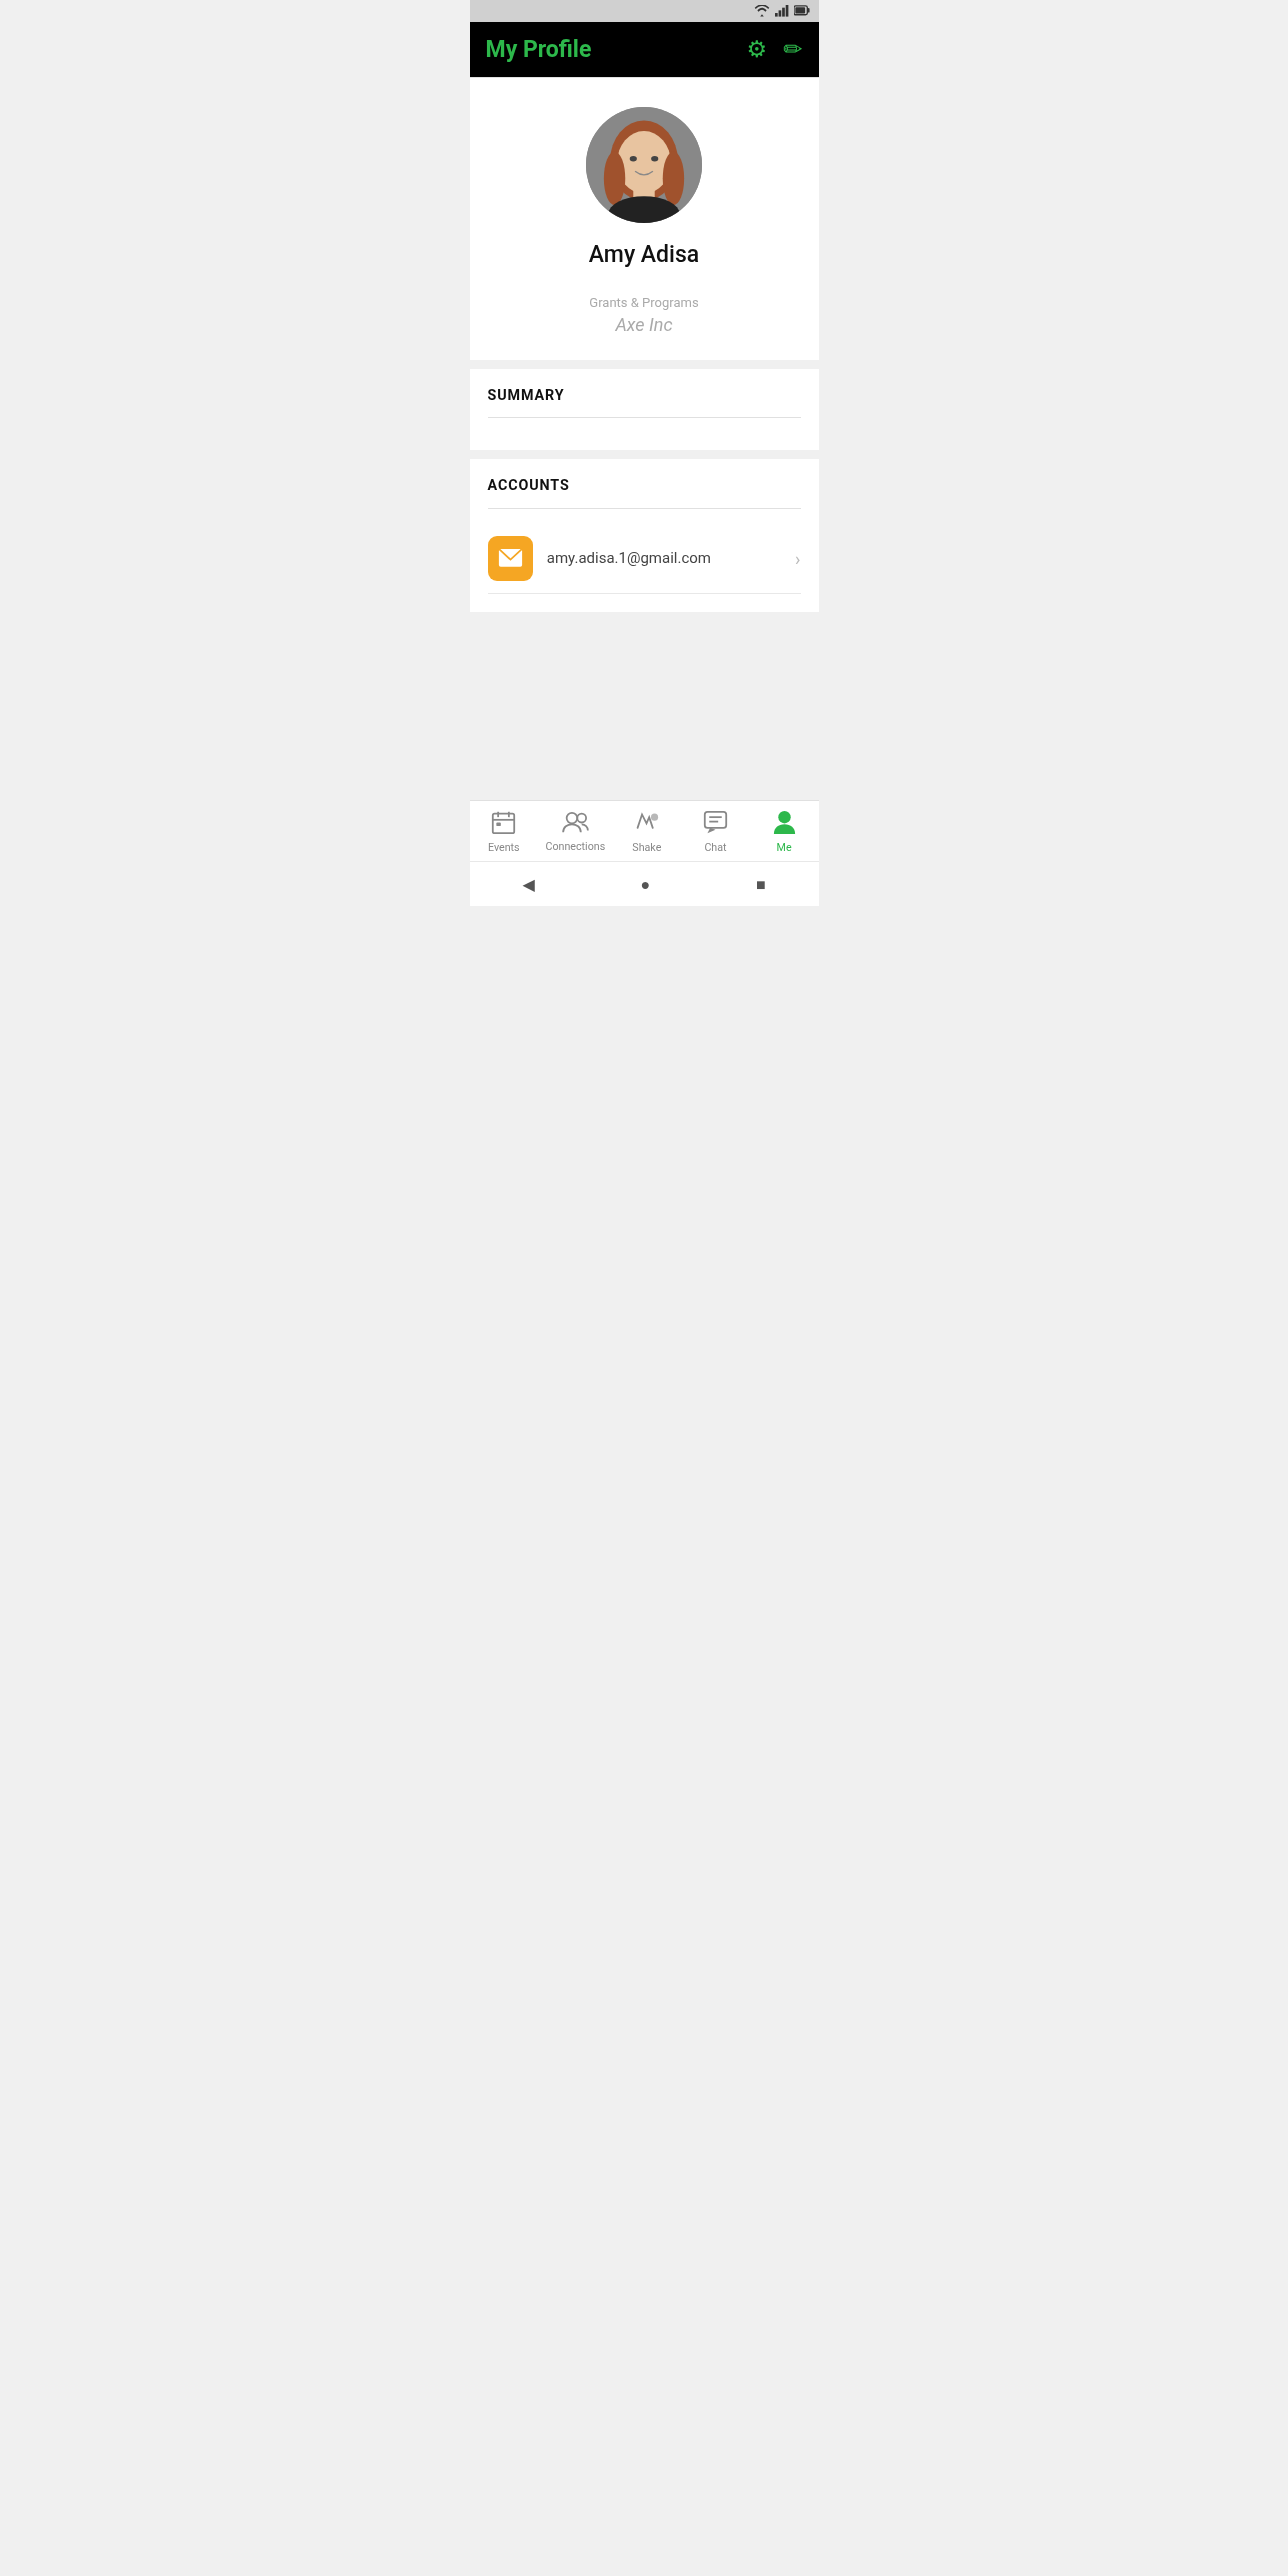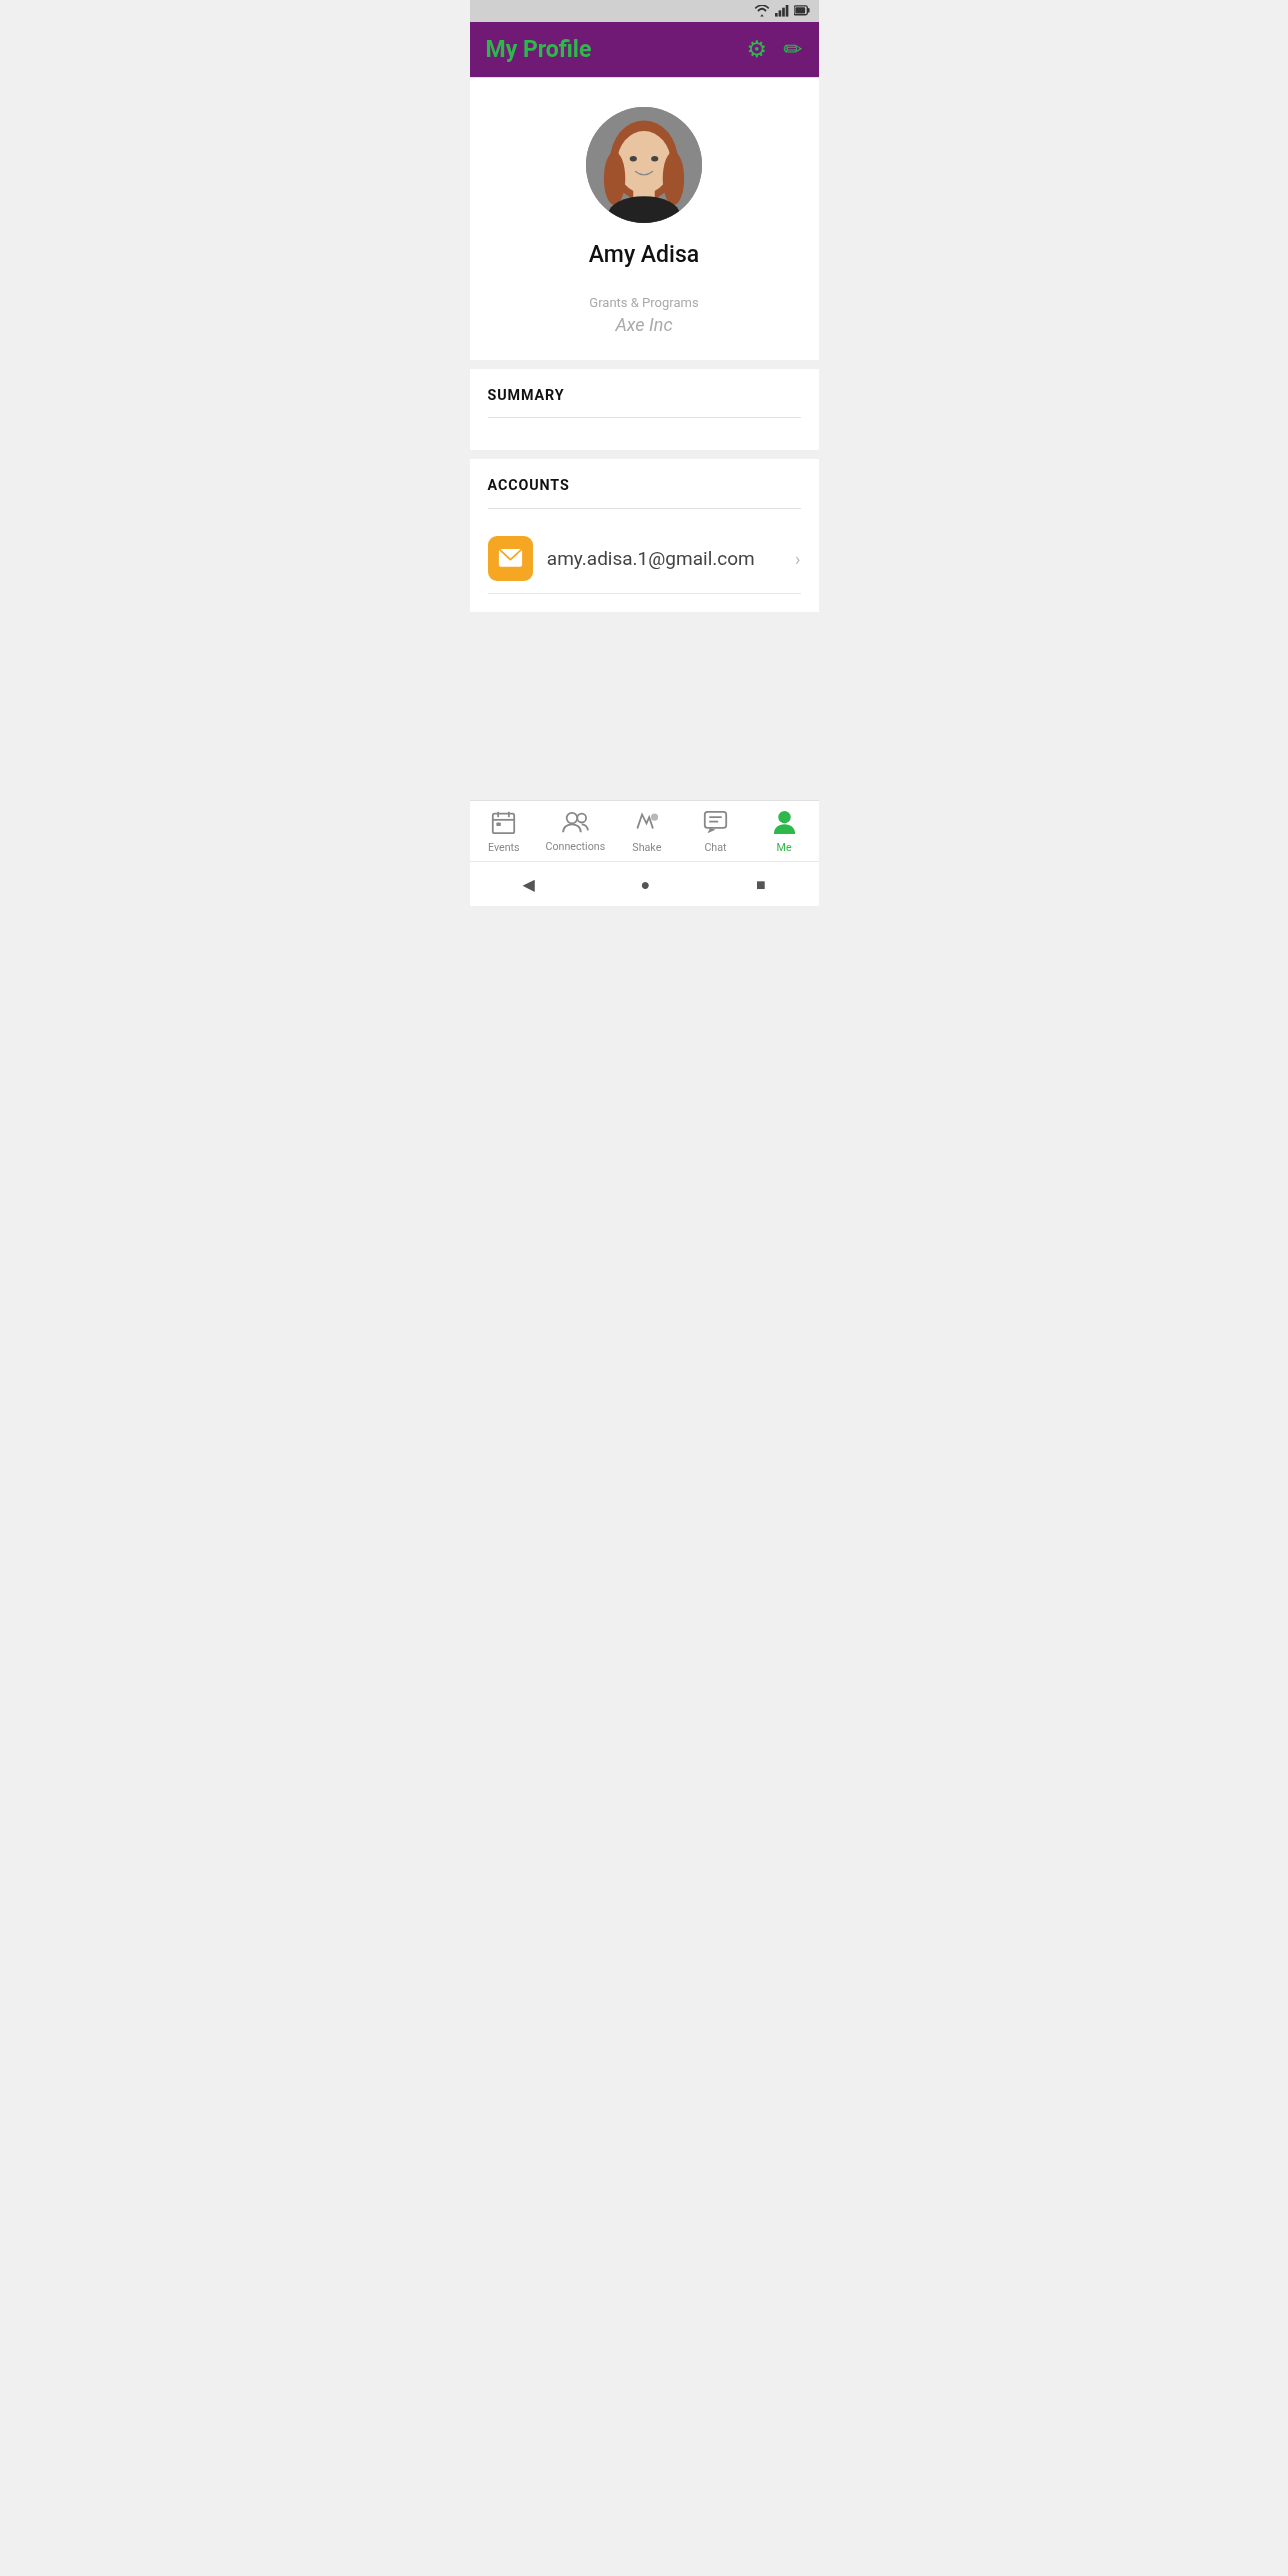--- a/index.html
+++ b/index.html
@@ -23,21 +23,21 @@
       height: 21.5px;
       display: flex;
       align-items: center;
       justify-content: flex-end;
       padding-right: 9px;
       gap: 4.5px;
     }
 
     
     .header {
-      background: #701a75;
+      background: #000000;
       display: flex;
       align-items: center;
       justify-content: space-between;
       padding: 14.3px 16px;
       border-bottom: 0.9px solid #e0e0e0;
     }
 
     .header-title {
       font-size: 23px;
       font-weight: 700;
@@ -138,21 +138,21 @@
       background: #f5a623;
       border-radius: 9px;
       display: flex;
       align-items: center;
       justify-content: center;
       margin-right: 14.3px;
       flex-shrink: 0;
     }
 
     .account-email {
-      font-size: 19px;
+      font-size: 15px;
       color: #444;
       flex: 1;
     }
 
     .account-chevron {
       color: #bbb;
       font-size: 18px;
     }
 
     

